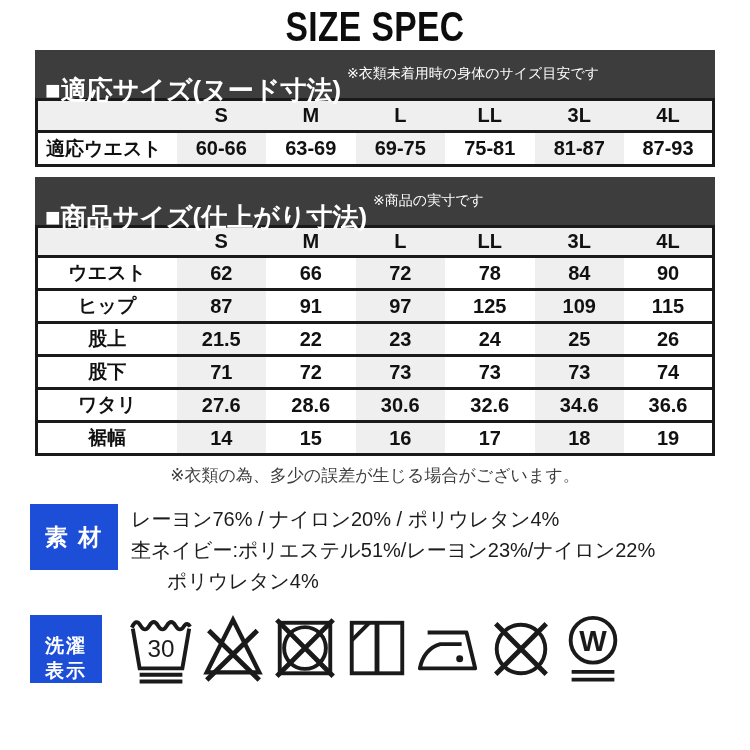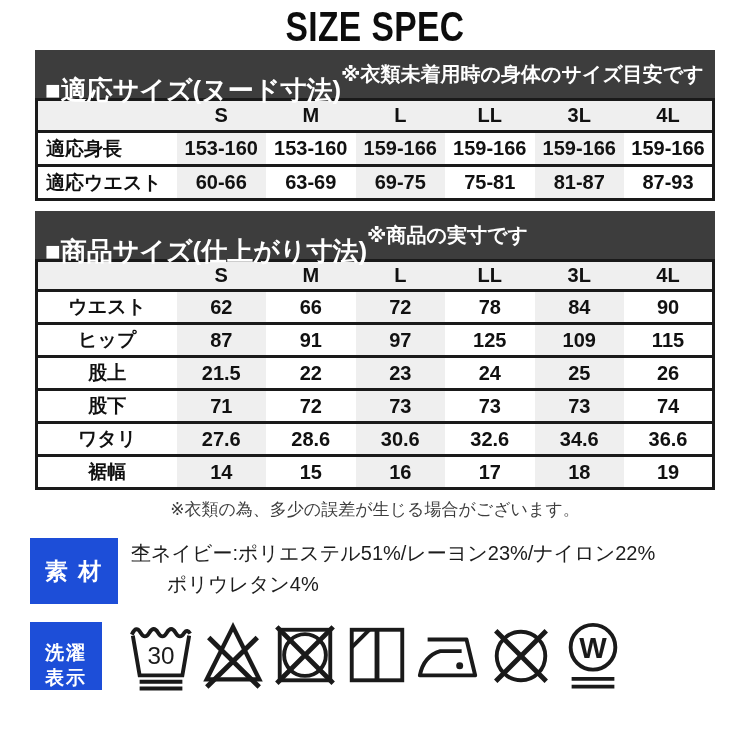--- a/index.html
+++ b/index.html
@@ -13,21 +13,21 @@
     margin:4px 0 0; text-align:center;
     font-size:42px; line-height:46px; font-weight:bold; color:#0d0d0d;
   }
   .title span { display:inline-block; transform:scaleX(0.8); letter-spacing:0.5px; }
   .wrap { padding:0 35px; }
   .bar {
     background:#3d3d3d; color:#fff; height:48px;
     display:flex; align-items:center; padding:0 10px;
   }
   .bar .big { font-size:26px; font-weight:bold; white-space:nowrap;margin-top:32px; }
-  .bar .small { font-size:20px; font-weight:bold; white-space:nowrap; }
+  .bar .small { font-size:14px; font-weight:normal; margin-left:6px; white-space:nowrap; }
   .gap { height:10px; }
   table { width:100%; border-collapse:collapse; table-layout:fixed; border:3px solid #1a1a1a; }
   th, td {
     border-top:3px solid #1a1a1a; border-bottom:3px solid #1a1a1a;
     text-align:center; vertical-align:middle; padding:0;
   }
   thead th { background:#efefef; font-size:20px; font-weight:bold; }
   th.lbl { width:140px; font-size:19px; font-weight:bold; }
   td { font-size:20px; font-weight:bold; }
   td.shade { background:#efefef; }
@@ -67,29 +67,20 @@
           <th>S</th>
           <th>M</th>
           <th>L</th>
           <th>LL</th>
           <th>3L</th>
           <th>4L</th>
         </tr>
       </thead>
       <tbody>
         <tr>
-          <th class="lbl">適応身長</th>
-          <td class="shade">153-160</td>
-          <td>153-160</td>
-          <td class="shade">159-166</td>
-          <td>159-166</td>
-          <td class="shade">159-166</td>
-          <td>159-166</td>
-        </tr>
-        <tr>
           <th class="lbl">適応ウエスト</th>
           <td class="shade">60-66</td>
           <td>63-69</td>
           <td class="shade">69-75</td>
           <td>75-81</td>
           <td class="shade">81-87</td>
           <td>87-93</td>
         </tr>
       </tbody>
     </table>
@@ -169,20 +160,21 @@
         </tr>
       </tbody>
     </table>
   </div>
 
   <div class="disclaimer">※衣類の為、多少の誤差が生じる場合がございます。</div>
 
   <div class="material">
     <div class="blackbox matbox">素 材</div>
     <div class="mattext">
+      <div>レーヨン76% / ナイロン20% / ポリウレタン4%</div>
       <div>杢ネイビー:ポリエステル51%/レーヨン23%/ナイロン22%</div>
       <div class="indent">ポリウレタン4%</div>
     </div>
   </div>
 
   <div class="laundry">
     <div class="blackbox washbox">
       <span>洗濯</span>
       <span>表示</span>
     </div>

